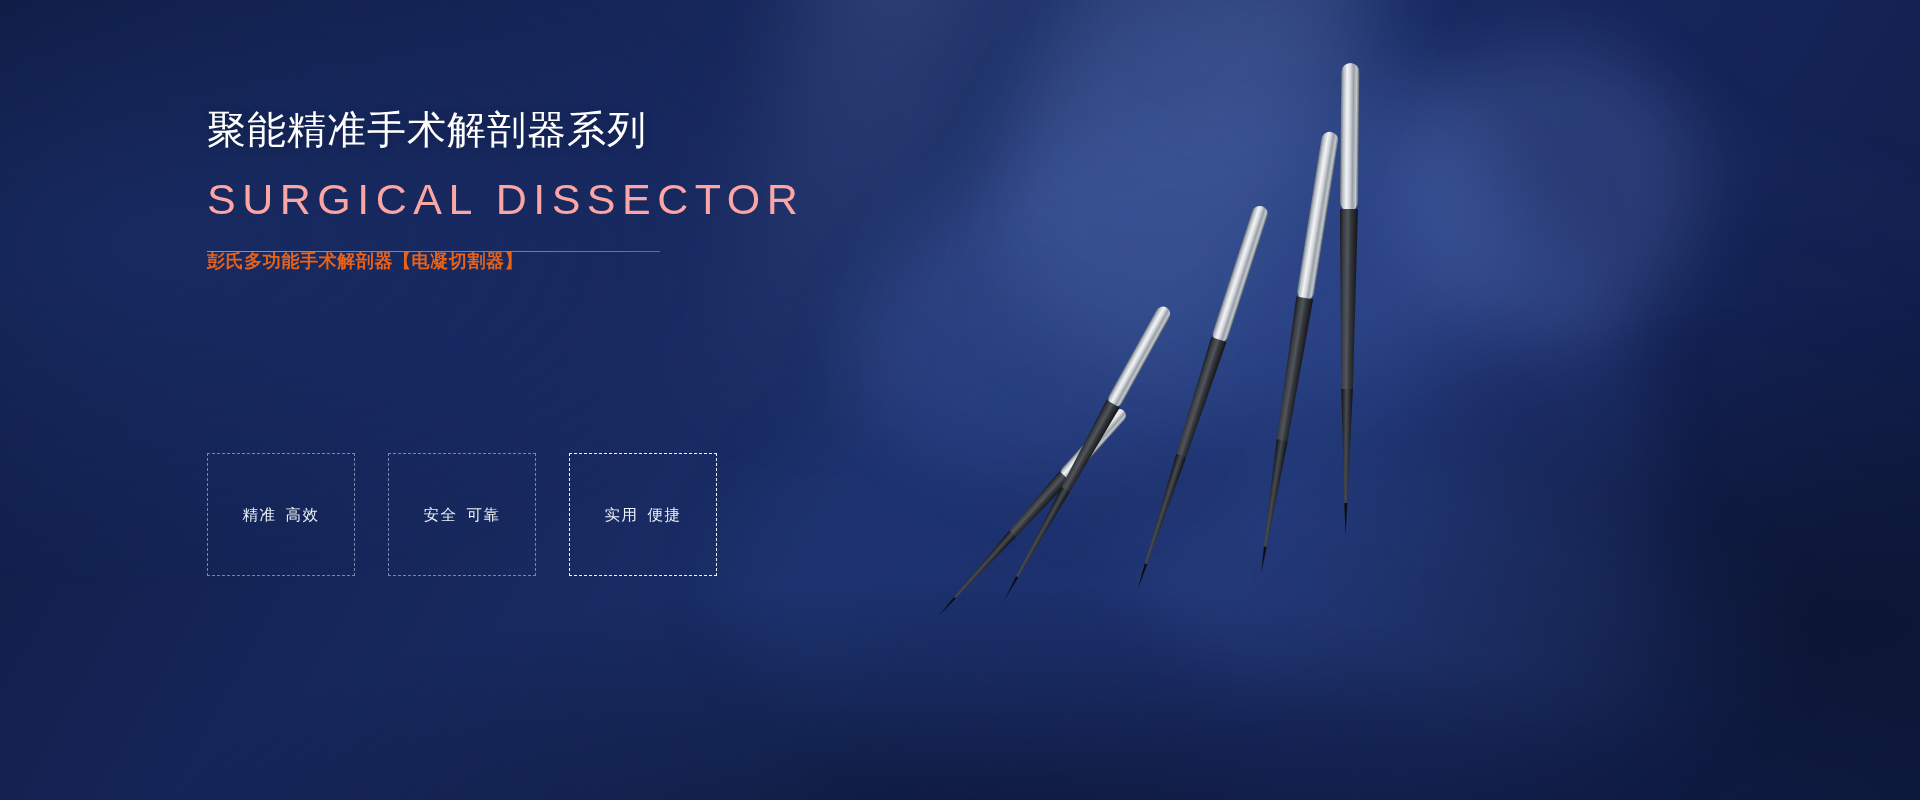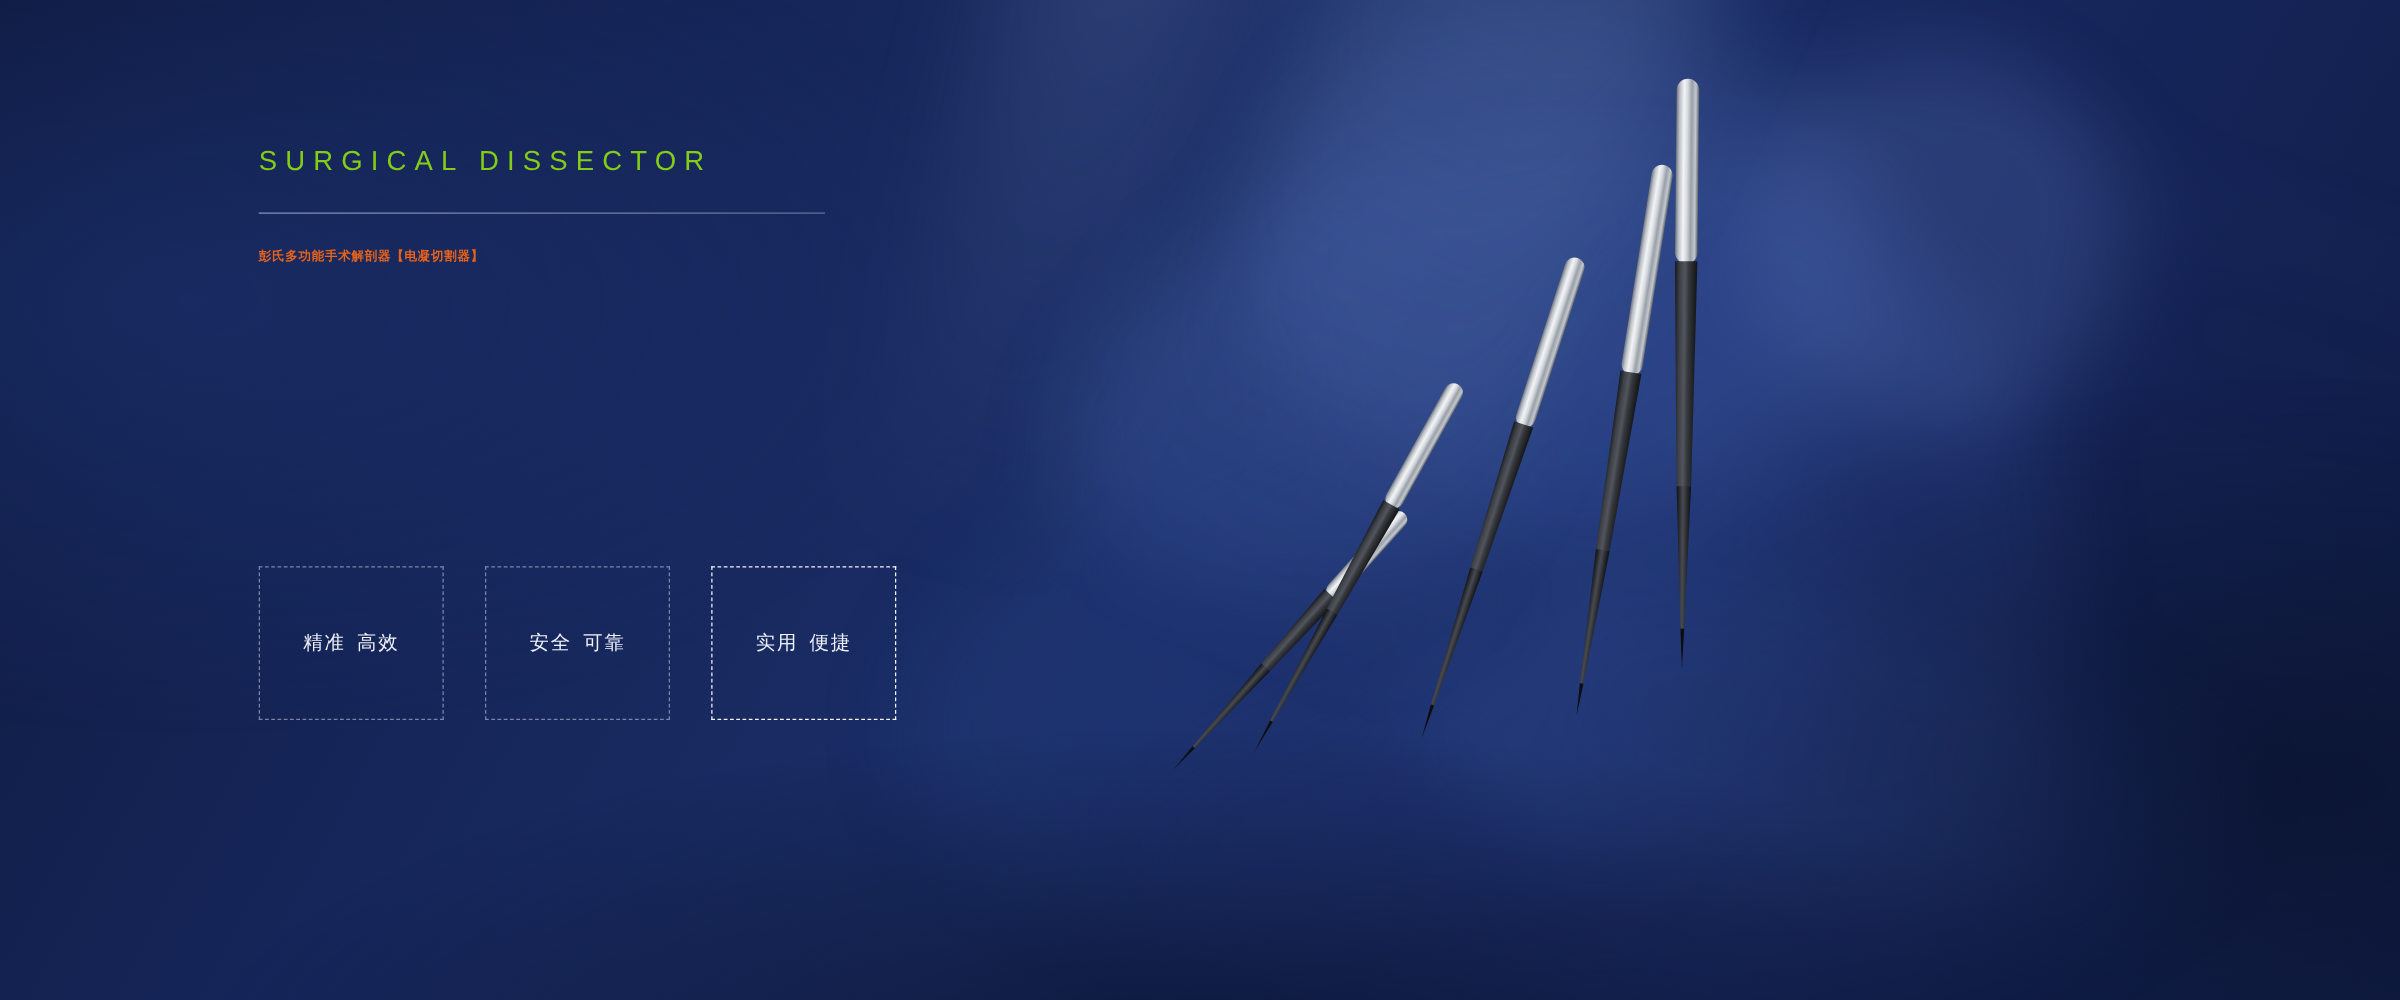--- a/index.html
+++ b/index.html
@@ -57,32 +57,31 @@
   .st4{left:1000px;top:430px;width:420px;height:4px;transform:rotate(15deg);}
 
   
   .copy{position:absolute;left:207px;top:110px;width:700px;}
   .title-cn{
     font-size:39px;line-height:1;color:#ffffff;font-weight:400;
     letter-spacing:1px;white-space:nowrap;
     text-shadow:0 1px 10px rgba(0,0,0,.25);
   }
   .title-en{
-    margin-top:8px;
-    font-size:22px;line-height:1;color:#84cc16;font-weight:400;
+    margin-top:29px;
+    font-size:43px;line-height:1;color:#fca5a5;font-weight:400;
     letter-spacing:6.5px;white-space:nowrap;
   }
   .divider{
     margin-top:30px;width:453px;height:1px;
     background:linear-gradient(90deg,#9aa6c4 0%,#7e8cae 70%,#6c7ba0 100%);
     opacity:.85;
   }
   .subtitle{
-    margin-top:30px;
-    font-size:10px;line-height:1;color:#e8621a;font-weight:700;
+    font-size:18px;line-height:1;color:#e8621a;font-weight:700;
     letter-spacing:.6px;white-space:nowrap;
   }
 
   
   .features{position:absolute;left:207px;top:453px;display:flex;gap:33px;}
   .feat{
     width:146px;height:121px;
     display:flex;flex-direction:row;align-items:center;justify-content:center;
     gap:9px;
     border:1px dashed rgba(160,172,200,.72);
@@ -174,20 +173,21 @@
 
     <g transform="translate(1349,203) rotate(0.6)">
       <rect x="-9" y="-140" width="18" height="148" rx="9" fill="url(#metal)"></rect>
       <path d="M -9 6 L 9 6 L 5.8 186 L -5.8 186 Z" fill="url(#dark)"></path>
       <path d="M -5.8 186 L 5.8 186 L 1.5 300 L -1.5 300 Z" fill="url(#tipg)"></path>
       <path d="M -1.5 300 L 1.5 300 L 0 332 Z" fill="#0c0d0f"></path>
     </g>
   </svg>
 
   <div class="copy">
+    <div class="title-cn">聚能精准手术解剖器系列</div>
     <div class="title-en">SURGICAL DISSECTOR</div>
     <div class="divider"></div>
     <div class="subtitle">彭氏多功能手术解剖器【电凝切割器】</div>
   </div>
 
   <div class="features">
     <div class="feat">
       <span>精准</span>
       <span>高效</span>
     </div>

